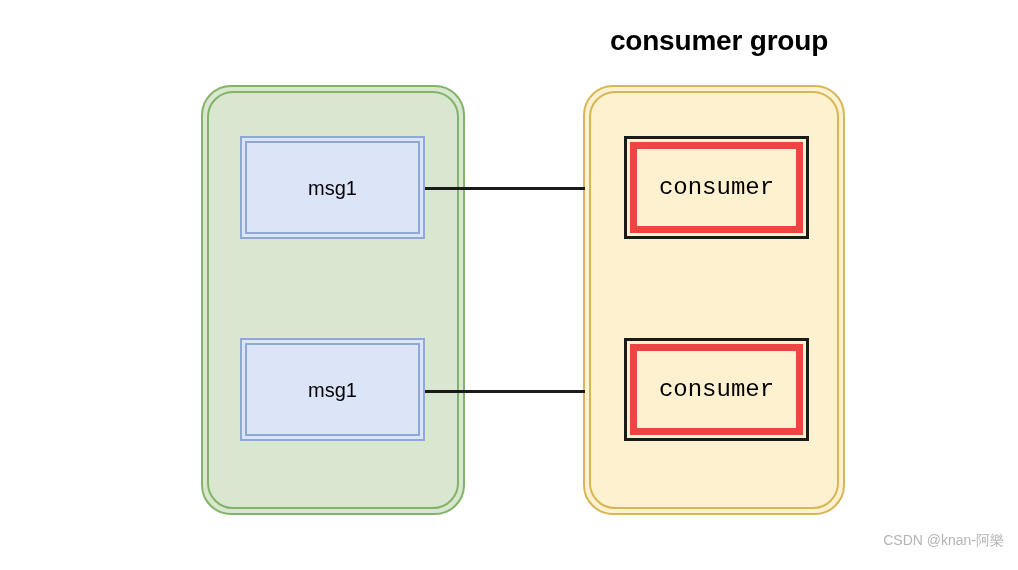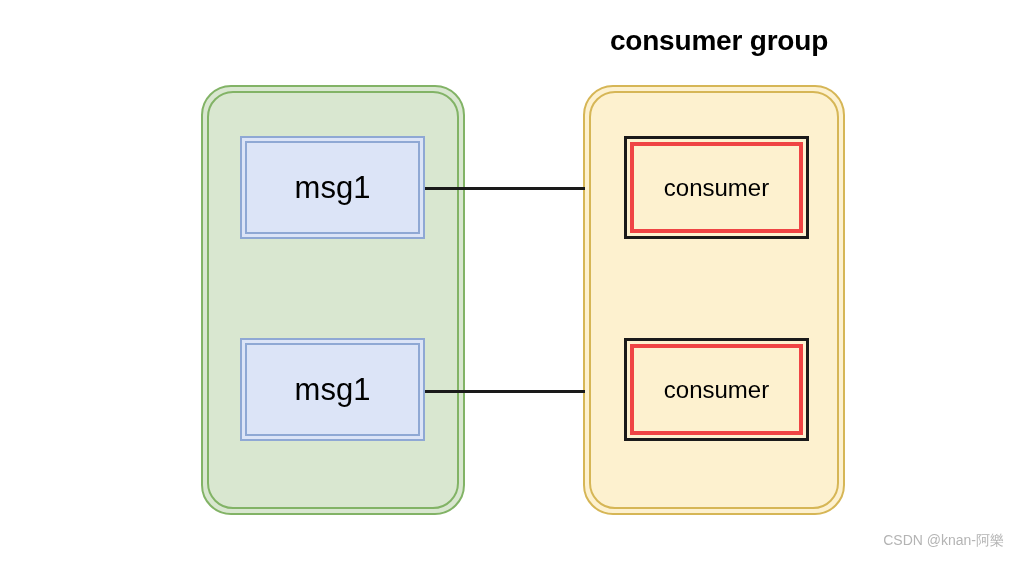--- a/index.html
+++ b/index.html
@@ -84,42 +84,43 @@
     width: 100%;
     height: 100%;
     box-sizing: border-box;
     border: 2px solid #8fa8d4;
     background: #dce4f7;
     display: flex;
     align-items: center;
     justify-content: center;
   }
   .msg-label {
-    font-size: 31px;
+    font-size: 20px;
     color: #000000;
     line-height: 1;
   }
 
   
   .consumer-box {
     position: absolute;
     box-sizing: border-box;
     background: #fdf1cf;
     border: 3px solid #1a1a1a;
     padding: 3px;
   }
   .consumer-box-inner {
     width: 100%;
     height: 100%;
     box-sizing: border-box;
-    border: 4px solid #ef4444;
+    border: 7px solid #ef4444;
     background: #fdf1cf;
     display: flex;
     align-items: center;
     justify-content: center;
+    font-family: Liberation Mono, monospace;
   }
   .consumer-label {
     font-size: 24px;
     color: #000000;
     line-height: 1;
   }
 
   
   .connector {
     position: absolute;

